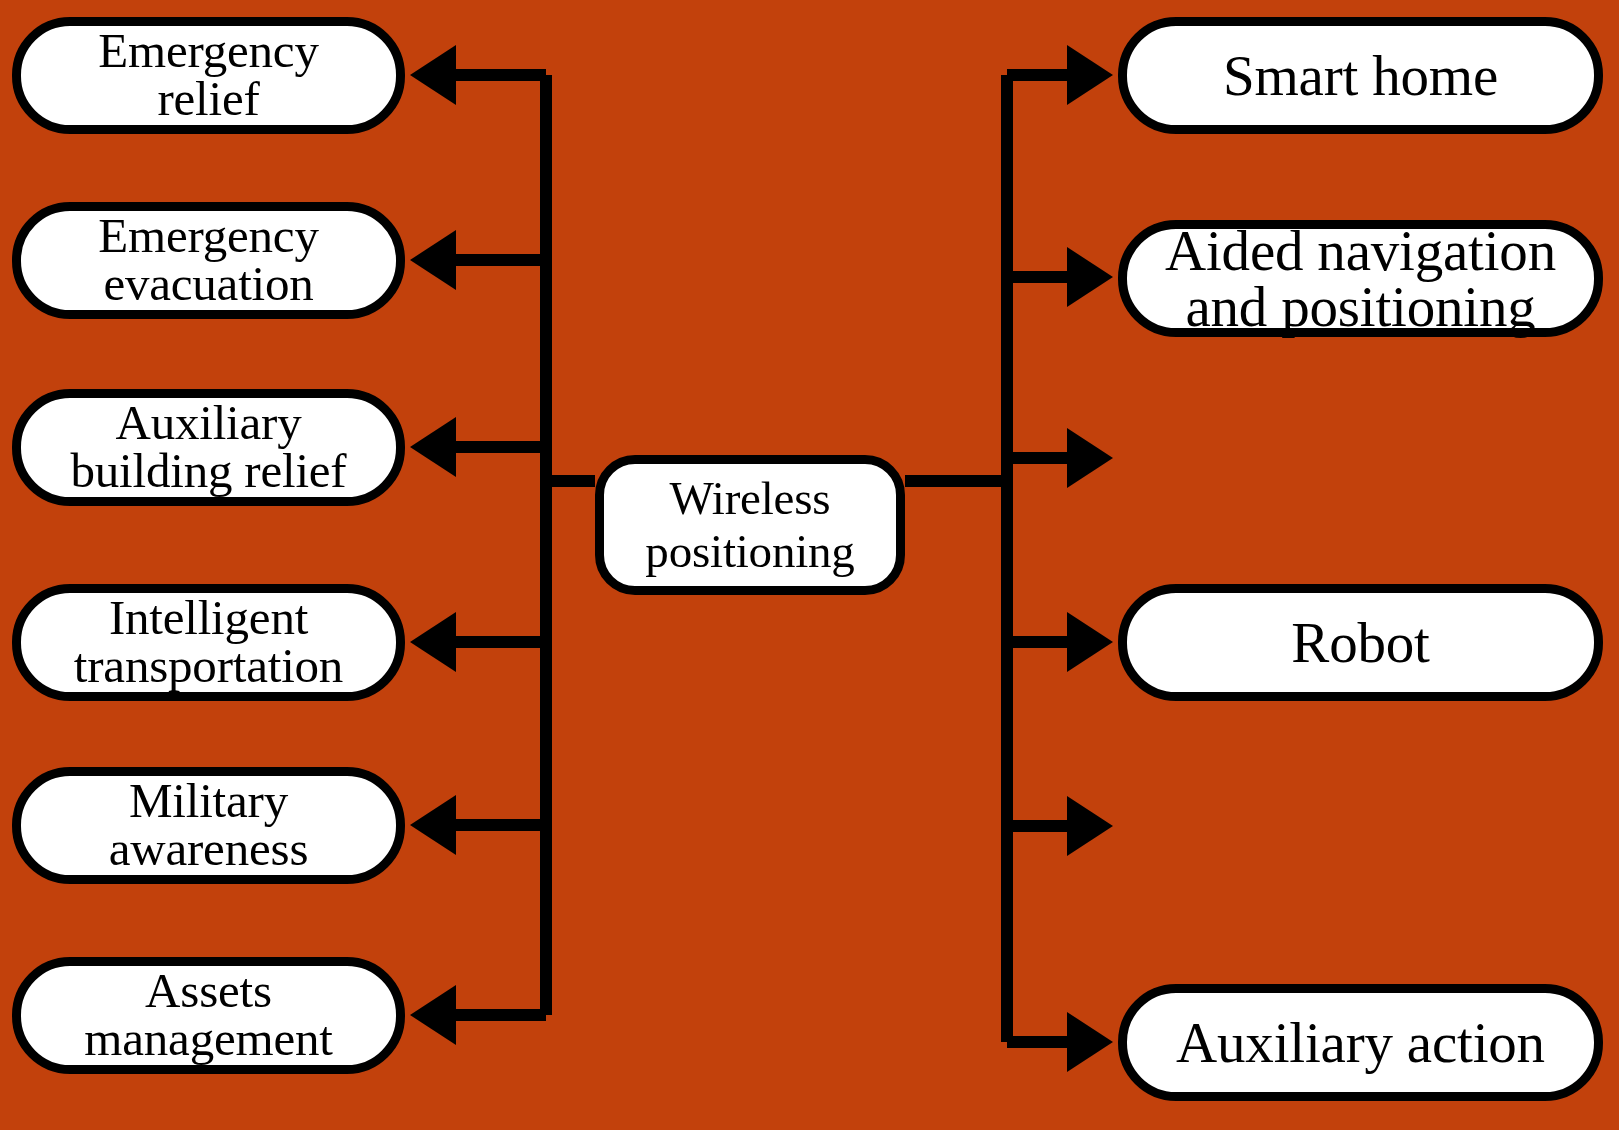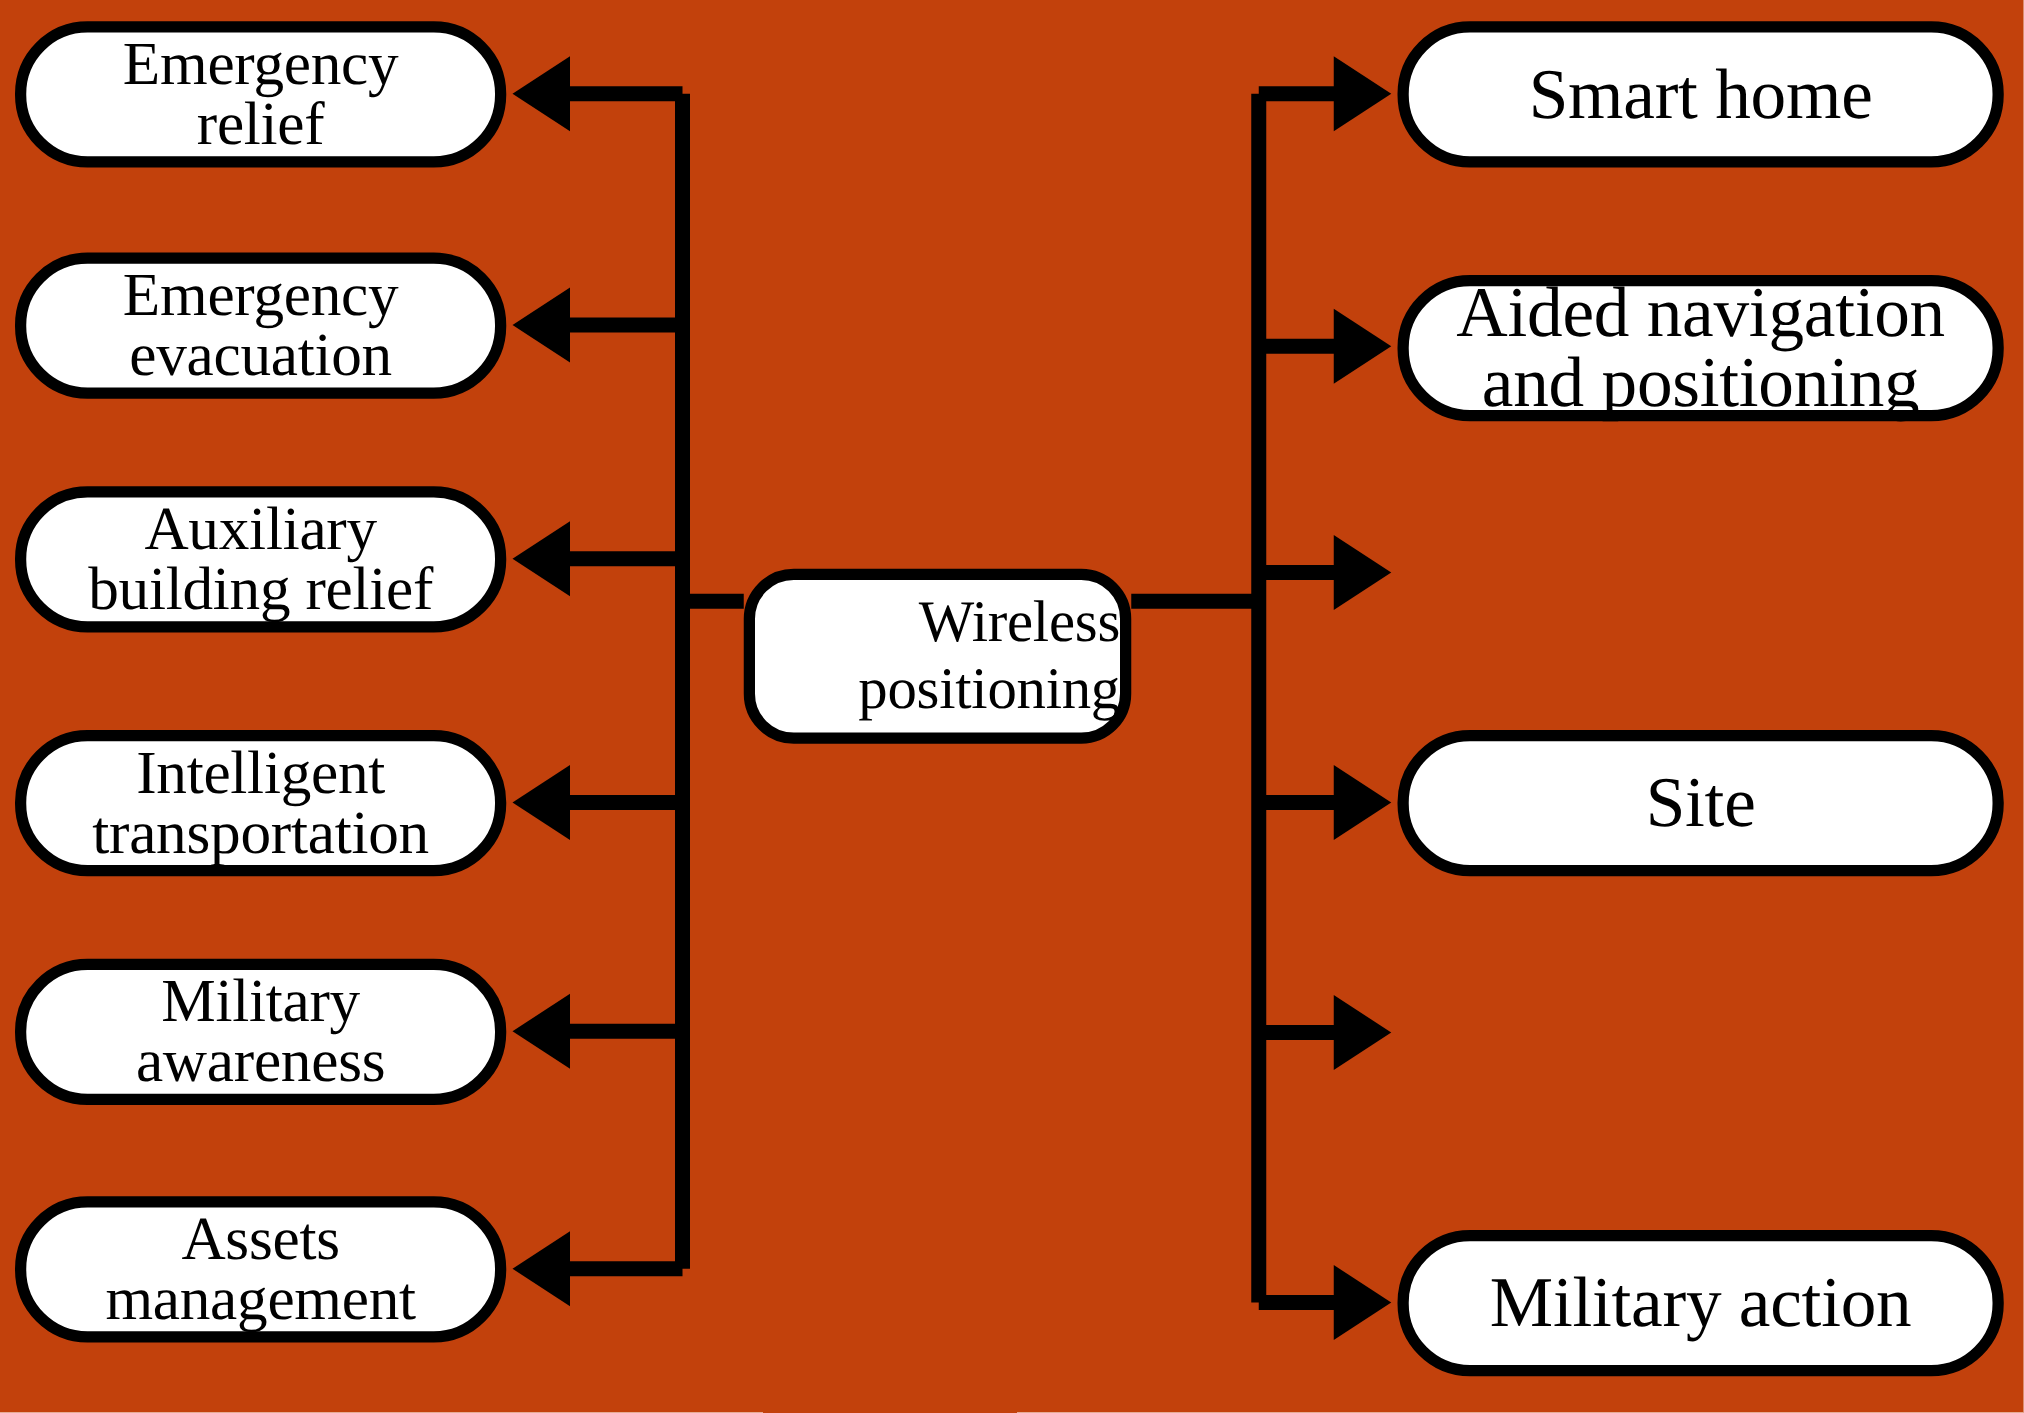--- a/index.html
+++ b/index.html
@@ -63,21 +63,20 @@
   }
   .node.right .label { font-size: 57px; }
 
   
   .node.center {
     left: 595px;
     top: 455px;
     width: 310px;
     height: 140px;
     border-radius: 40px;
-    text-align: right;
   }
   .node.center .label {
     font-size: 47px;
     width: 120%;
     line-height: 1.12;
   }
   .node.one-line .label { line-height: 1.0; }
 </style>
 </head>
 <body>
@@ -148,19 +147,19 @@
   </div>
 
   <div class="node right one-line" style="top: 16.5px;">
     <span class="label">Smart home</span>
   </div>
   <div class="node right" style="top: 220px;">
     <span class="label">Aided navigation
 and positioning</span>
   </div>
   <div class="node right one-line" style="top: 583.5px;">
-    <span class="label">Site</span>
+    <span class="label">Robot</span>
   </div>
   <div class="node right one-line" style="top: 983.5px;">
-    <span class="label">Military action</span>
+    <span class="label">Auxiliary action</span>
   </div>
 
 </div>
 
 </body></html>

